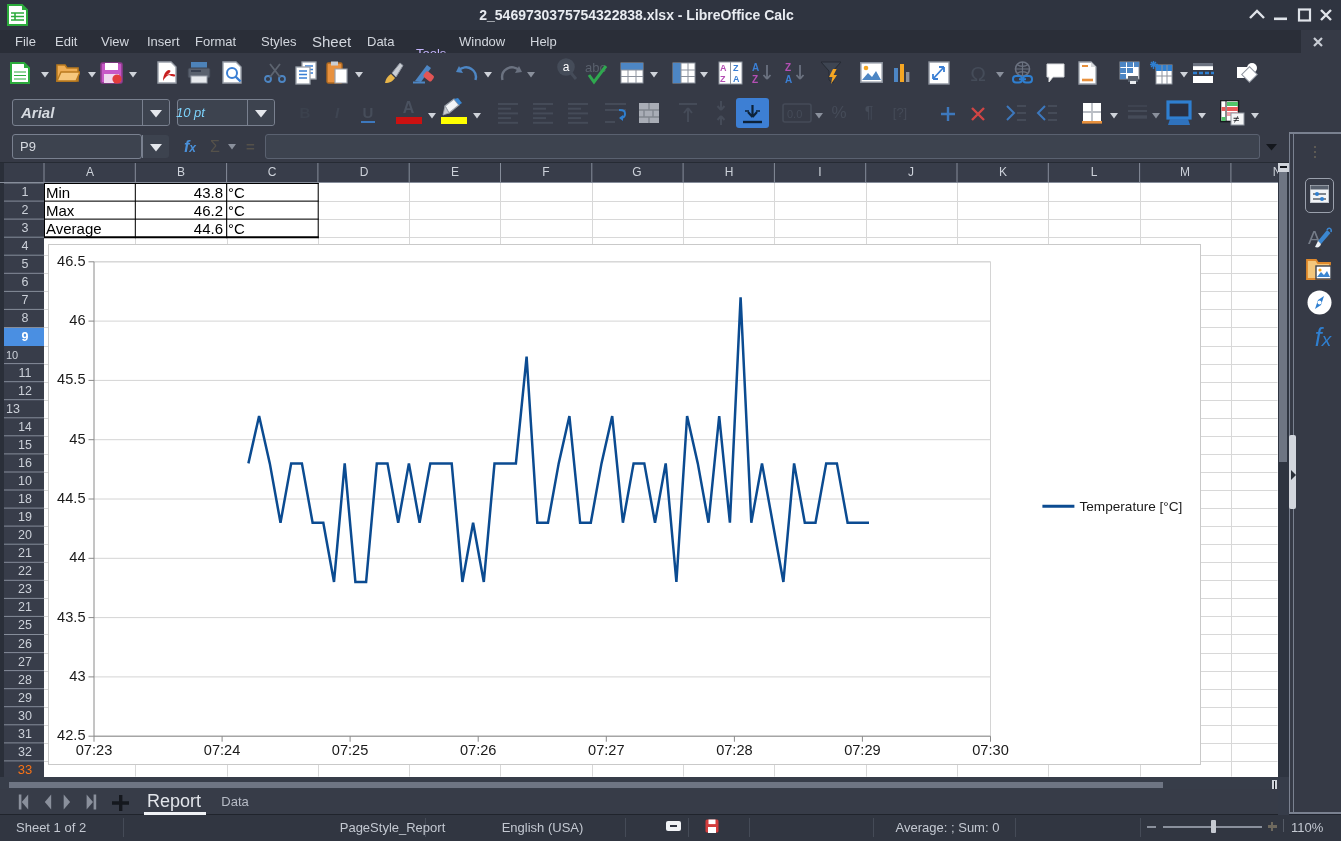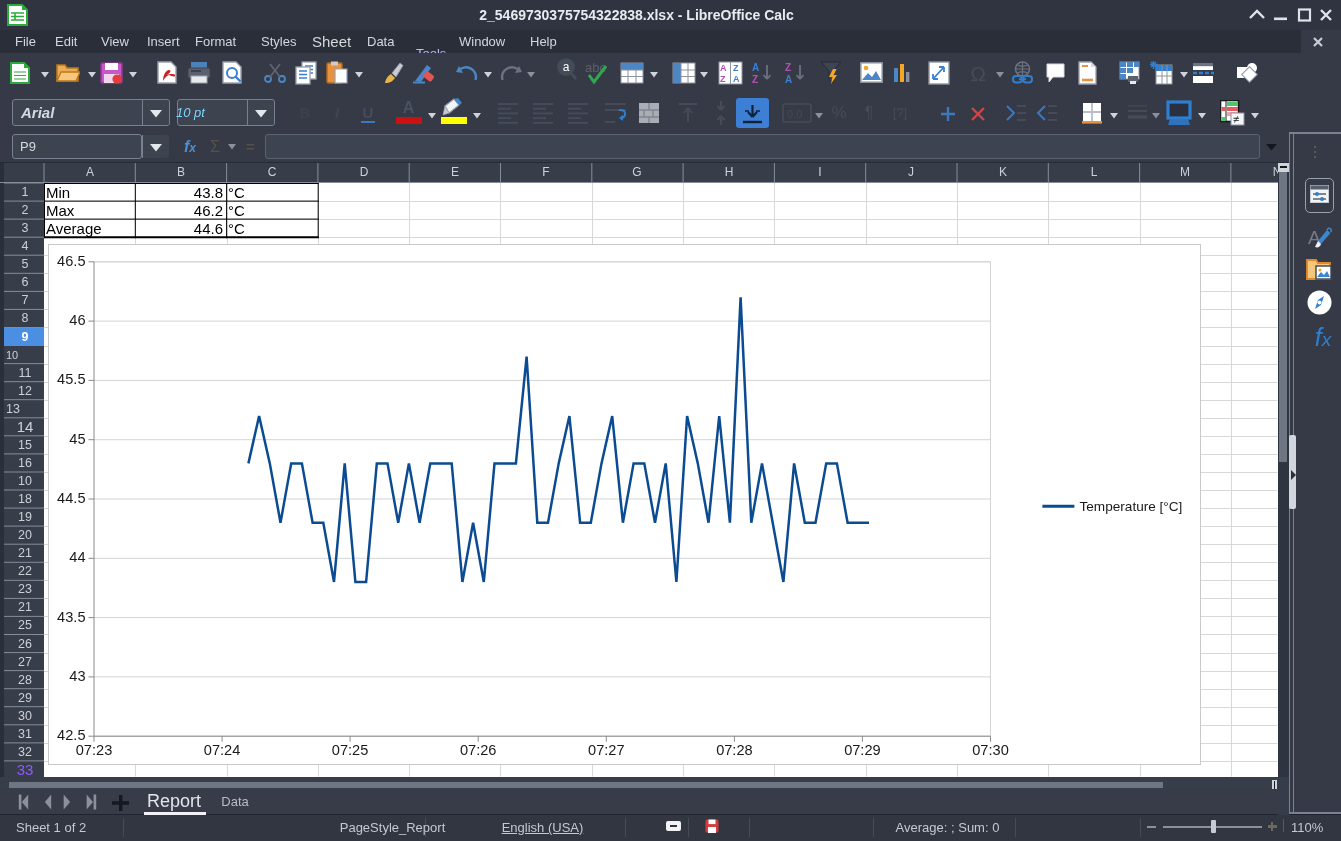--- a/index.html
+++ b/index.html
@@ -540,40 +540,40 @@
 <div class="abs" style="left:6px;top:255.2px;width:38px;height:18.1px;line-height:18.1px;text-align:center;color:#ccd1d9;font-size:12.5px;">5</div>
 <div class="abs" style="left:6px;top:273.3px;width:38px;height:18.1px;line-height:18.1px;text-align:center;color:#ccd1d9;font-size:12.5px;">6</div>
 <div class="abs" style="left:6px;top:291.4px;width:38px;height:18.1px;line-height:18.1px;text-align:center;color:#ccd1d9;font-size:12.5px;">7</div>
 <div class="abs" style="left:6px;top:309.4px;width:38px;height:18.1px;line-height:18.1px;text-align:center;color:#ccd1d9;font-size:12.5px;">8</div>
 <div class="abs" style="left:4px;top:328.0px;width:40px;height:17.6px;background:#4a8fe2;"></div>
 <div class="abs" style="left:6px;top:327.5px;width:38px;height:18.1px;line-height:18.1px;text-align:center;color:#fff;font-weight:bold;font-size:12.5px;">9</div>
 <div class="abs" style="left:6px;top:345.5px;width:38px;height:27px;line-height:18.1px;text-align:left;color:#ccd1d9;font-size:11px;">10</div>
 <div class="abs" style="left:6px;top:363.6px;width:38px;height:18.1px;line-height:18.1px;text-align:center;color:#ccd1d9;font-size:12.5px;">11</div>
 <div class="abs" style="left:6px;top:381.7px;width:38px;height:18.1px;line-height:18.1px;text-align:center;color:#ccd1d9;font-size:12.5px;">12</div>
 <div class="abs" style="left:6px;top:399.7px;width:38px;height:18.1px;line-height:18.1px;color:#ccd1d9;font-size:12.5px;">13</div>
-<div class="abs" style="left:6px;top:417.8px;width:38px;height:28px;line-height:18.1px;text-align:center;color:#ccd1d9;font-size:15px;">14</div>
+<div class="abs" style="left:6px;top:417.8px;width:38px;height:28px;line-height:18.1px;text-align:center;color:#ccd1d9;font-size:12px;">14</div>
 <div class="abs" style="left:6px;top:435.8px;width:38px;height:18.1px;line-height:18.1px;text-align:center;color:#ccd1d9;font-size:12.5px;">15</div>
 <div class="abs" style="left:6px;top:453.9px;width:38px;height:18.1px;line-height:18.1px;text-align:center;color:#ccd1d9;font-size:12.5px;">16</div>
 <div class="abs" style="left:6px;top:472.0px;width:38px;height:18.1px;line-height:18.1px;text-align:center;color:#ccd1d9;font-size:12.5px;">10</div>
 <div class="abs" style="left:6px;top:490.0px;width:38px;height:18.1px;line-height:18.1px;text-align:center;color:#ccd1d9;font-size:12.5px;">18</div>
 <div class="abs" style="left:6px;top:508.1px;width:38px;height:18.1px;line-height:18.1px;text-align:center;color:#ccd1d9;font-size:12.5px;">19</div>
 <div class="abs" style="left:6px;top:526.1px;width:38px;height:18.1px;line-height:18.1px;text-align:center;color:#ccd1d9;font-size:12.5px;">20</div>
 <div class="abs" style="left:6px;top:544.2px;width:38px;height:18.1px;line-height:18.1px;text-align:center;color:#ccd1d9;font-size:12.5px;">21</div>
 <div class="abs" style="left:6px;top:562.3px;width:38px;height:18.1px;line-height:18.1px;text-align:center;color:#ccd1d9;font-size:12.5px;">22</div>
 <div class="abs" style="left:6px;top:580.3px;width:38px;height:18.1px;line-height:18.1px;text-align:center;color:#ccd1d9;font-size:12.5px;">23</div>
 <div class="abs" style="left:6px;top:598.4px;width:38px;height:18.1px;line-height:18.1px;text-align:center;color:#ccd1d9;font-size:12.5px;">21</div>
 <div class="abs" style="left:6px;top:616.4px;width:38px;height:18.1px;line-height:18.1px;text-align:center;color:#ccd1d9;font-size:12.5px;">25</div>
 <div class="abs" style="left:6px;top:634.5px;width:38px;height:18.1px;line-height:18.1px;text-align:center;color:#ccd1d9;font-size:12.5px;">26</div>
 <div class="abs" style="left:6px;top:652.6px;width:38px;height:18.1px;line-height:18.1px;text-align:center;color:#ccd1d9;font-size:12.5px;">27</div>
 <div class="abs" style="left:6px;top:670.6px;width:38px;height:18.1px;line-height:18.1px;text-align:center;color:#ccd1d9;font-size:12.5px;">28</div>
 <div class="abs" style="left:6px;top:688.7px;width:38px;height:18.1px;line-height:18.1px;text-align:center;color:#ccd1d9;font-size:12.5px;">29</div>
 <div class="abs" style="left:6px;top:706.7px;width:38px;height:18.1px;line-height:18.1px;text-align:center;color:#ccd1d9;font-size:12.5px;">30</div>
 <div class="abs" style="left:6px;top:724.8px;width:38px;height:18.1px;line-height:18.1px;text-align:center;color:#ccd1d9;font-size:12.5px;">31</div>
 <div class="abs" style="left:6px;top:742.9px;width:38px;height:18.1px;line-height:18.1px;text-align:center;color:#ccd1d9;font-size:12.5px;">32</div>
-<div class="abs" style="left:6px;top:760.9px;width:38px;height:18.1px;line-height:18.1px;text-align:center;color:#8b5cf6;font-size:15px;">33</div>
+<div class="abs" style="left:6px;top:760.9px;width:38px;height:18.1px;line-height:18.1px;text-align:center;color:#f97316;font-size:13px;">33</div>
 <div class="abs" style="left:46px;top:183.0px;height:32px;line-height:19.1px;color:#000;font-size:15px;">Min</div>
 <div class="abs" style="left:130px;top:183.0px;width:93px;height:18.1px;line-height:19.1px;color:#000;font-size:15px;text-align:right;">43.8</div>
 <div class="abs" style="left:228px;top:183.0px;height:18.1px;line-height:19.1px;color:#000;font-size:15px;">°C</div>
 <div class="abs" style="left:46px;top:201.1px;height:18.1px;line-height:19.1px;color:#000;font-size:15px;">Max</div>
 <div class="abs" style="left:130px;top:201.1px;width:93px;height:18.1px;line-height:19.1px;color:#000;font-size:15px;text-align:right;">46.2</div>
 <div class="abs" style="left:228px;top:201.1px;height:18.1px;line-height:19.1px;color:#000;font-size:15px;">°C</div>
 <div class="abs" style="left:46px;top:219.1px;height:18.1px;line-height:19.1px;color:#000;font-size:15px;">Average</div>
 <div class="abs" style="left:130px;top:219.1px;width:93px;height:18.1px;line-height:19.1px;color:#000;font-size:15px;text-align:right;">44.6</div>
 <div class="abs" style="left:228px;top:219.1px;height:18.1px;line-height:19.1px;color:#000;font-size:15px;">°C</div>
 <svg class="ic" style="left:44px;top:183px" width="276" height="58" viewBox="0 0 276 58">
@@ -711,21 +711,21 @@
 <div class="abs" style="left:16px;top:814.7px;height:26px;line-height:26px;color:#c3c8d1;font-size:13px;">Sheet 1 of 2</div>
 <div class="abs" style="left:123px;top:818px;width:1px;height:19px;background:#454b57;"></div>
 <div class="abs" style="left:425px;top:818px;width:1px;height:19px;background:#454b57;"></div>
 <div class="abs" style="left:625px;top:818px;width:1px;height:19px;background:#454b57;"></div>
 <div class="abs" style="left:688px;top:818px;width:1px;height:19px;background:#454b57;"></div>
 <div class="abs" style="left:749px;top:818px;width:1px;height:19px;background:#454b57;"></div>
 <div class="abs" style="left:873px;top:818px;width:1px;height:19px;background:#454b57;"></div>
 <div class="abs" style="left:1015px;top:818px;width:1px;height:19px;background:#454b57;"></div>
 <div class="abs" style="left:1140px;top:818px;width:1px;height:19px;background:#454b57;"></div>
 <div class="abs" style="left:300px;top:814.7px;width:185px;height:26px;line-height:26px;color:#c3c8d1;font-size:13px;text-align:center;">PageStyle_Report</div>
-<div class="abs" style="left:460px;top:814.7px;width:165px;height:26px;line-height:26px;color:#c3c8d1;font-size:13px;text-align:center;text-decoration:underline;">English (USA)</div>
+<div class="abs" style="left:460px;top:814.7px;width:165px;height:26px;line-height:26px;color:#c3c8d1;font-size:13px;text-align:center;">English (USA)</div>
 <div class="abs" style="left:666px;top:821px;width:15px;height:10px;background:#f0f2f5;border-radius:2px;"></div>
 <div class="abs" style="left:670px;top:825px;width:7px;height:2.4px;background:#2f3440;"></div>
 <svg class="ic" style="left:705px;top:819px" width="14" height="14" viewBox="0 0 14 14">
 <rect x="0.5" y="0.5" width="13" height="13" rx="1.5" fill="#d23c3c"></rect>
 <rect x="3.5" y="0.5" width="7" height="4.6" fill="#fff"></rect>
 <rect x="3" y="8" width="8" height="6" fill="#fff"></rect>
   </svg>
 <div class="abs" style="left:880px;top:814.7px;width:135px;height:26px;line-height:26px;color:#c3c8d1;font-size:13px;text-align:center;">Average: ; Sum: 0</div>
 <div class="abs" style="left:1147px;top:826px;width:9px;height:2px;background:#8a909c;"></div>
 <div class="abs" style="left:1163px;top:826px;width:99px;height:2px;background:#8a909c;"></div>

